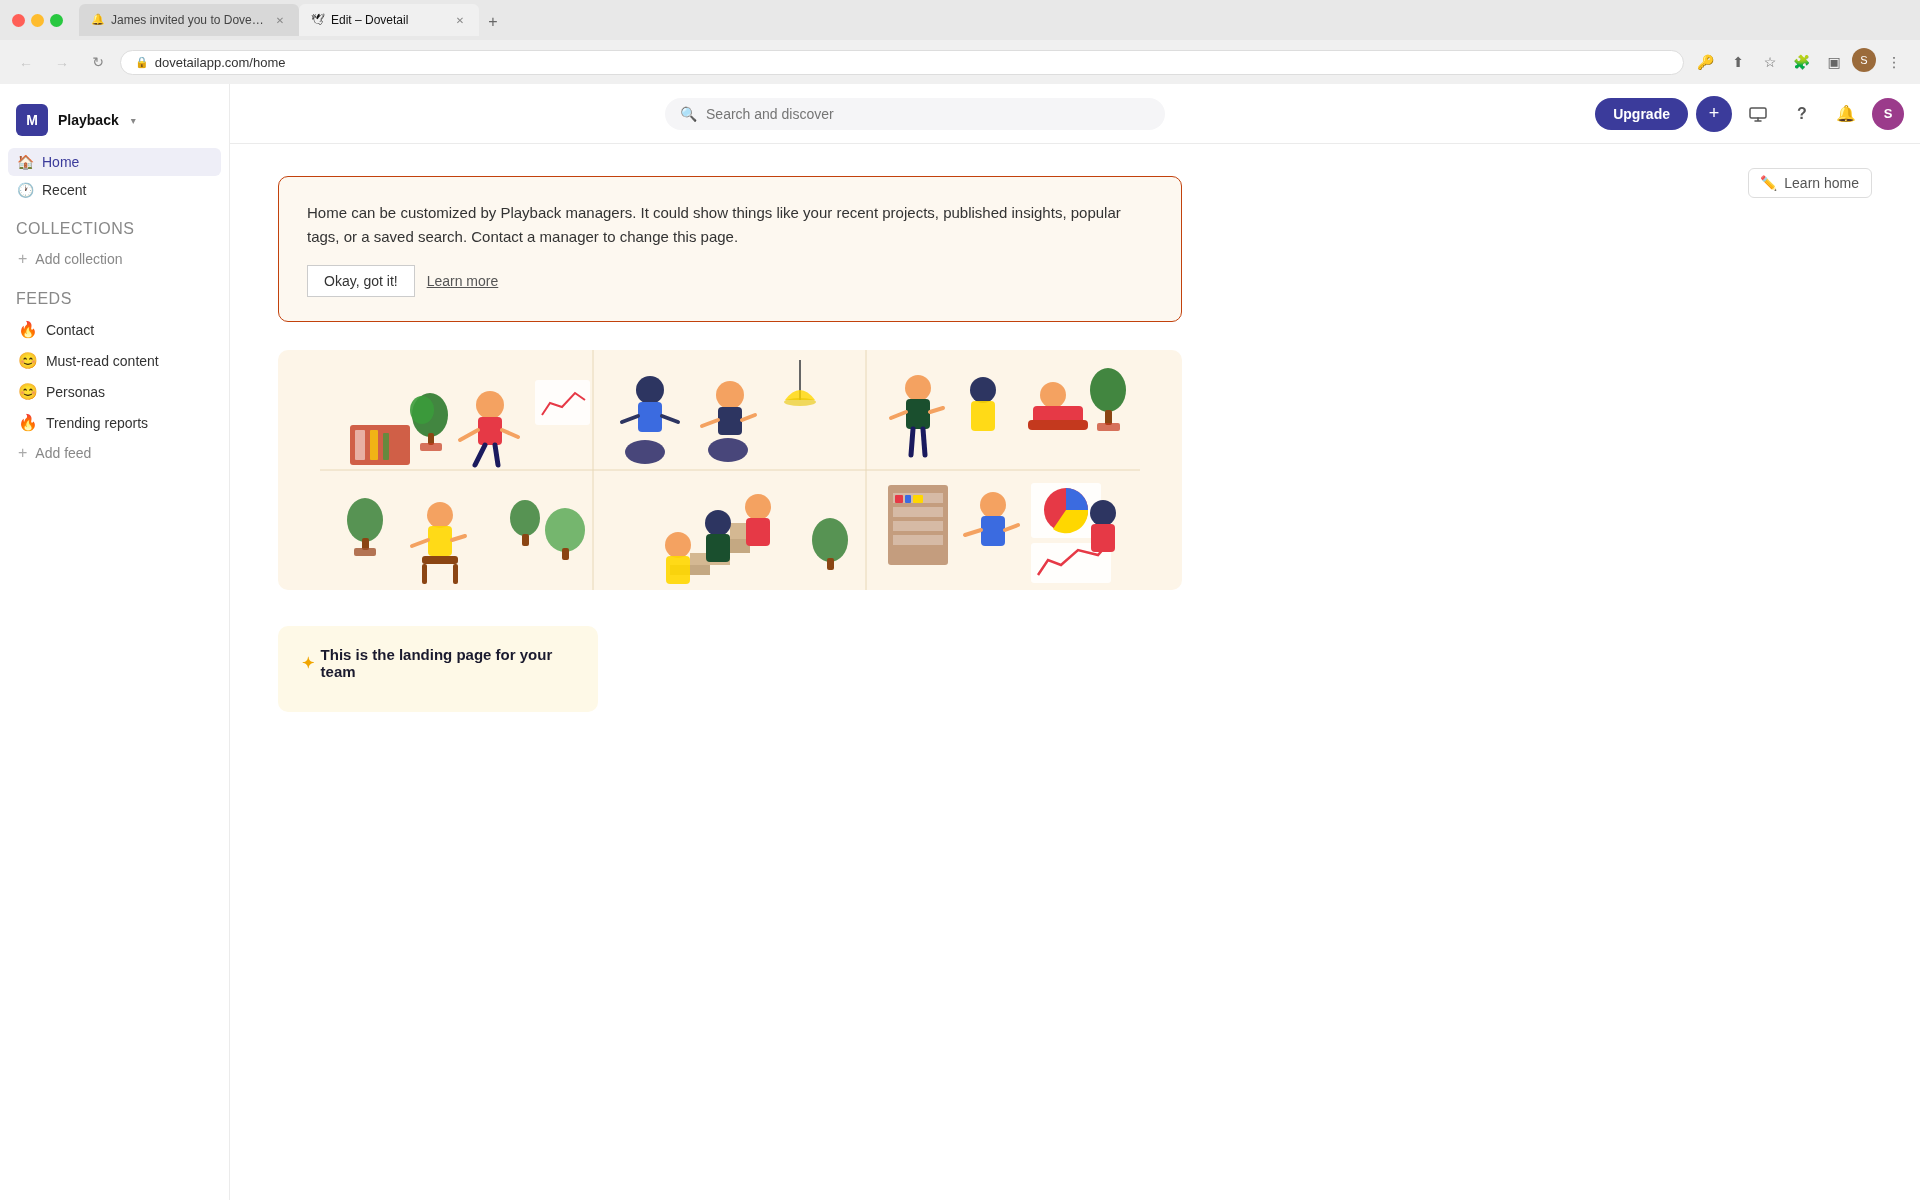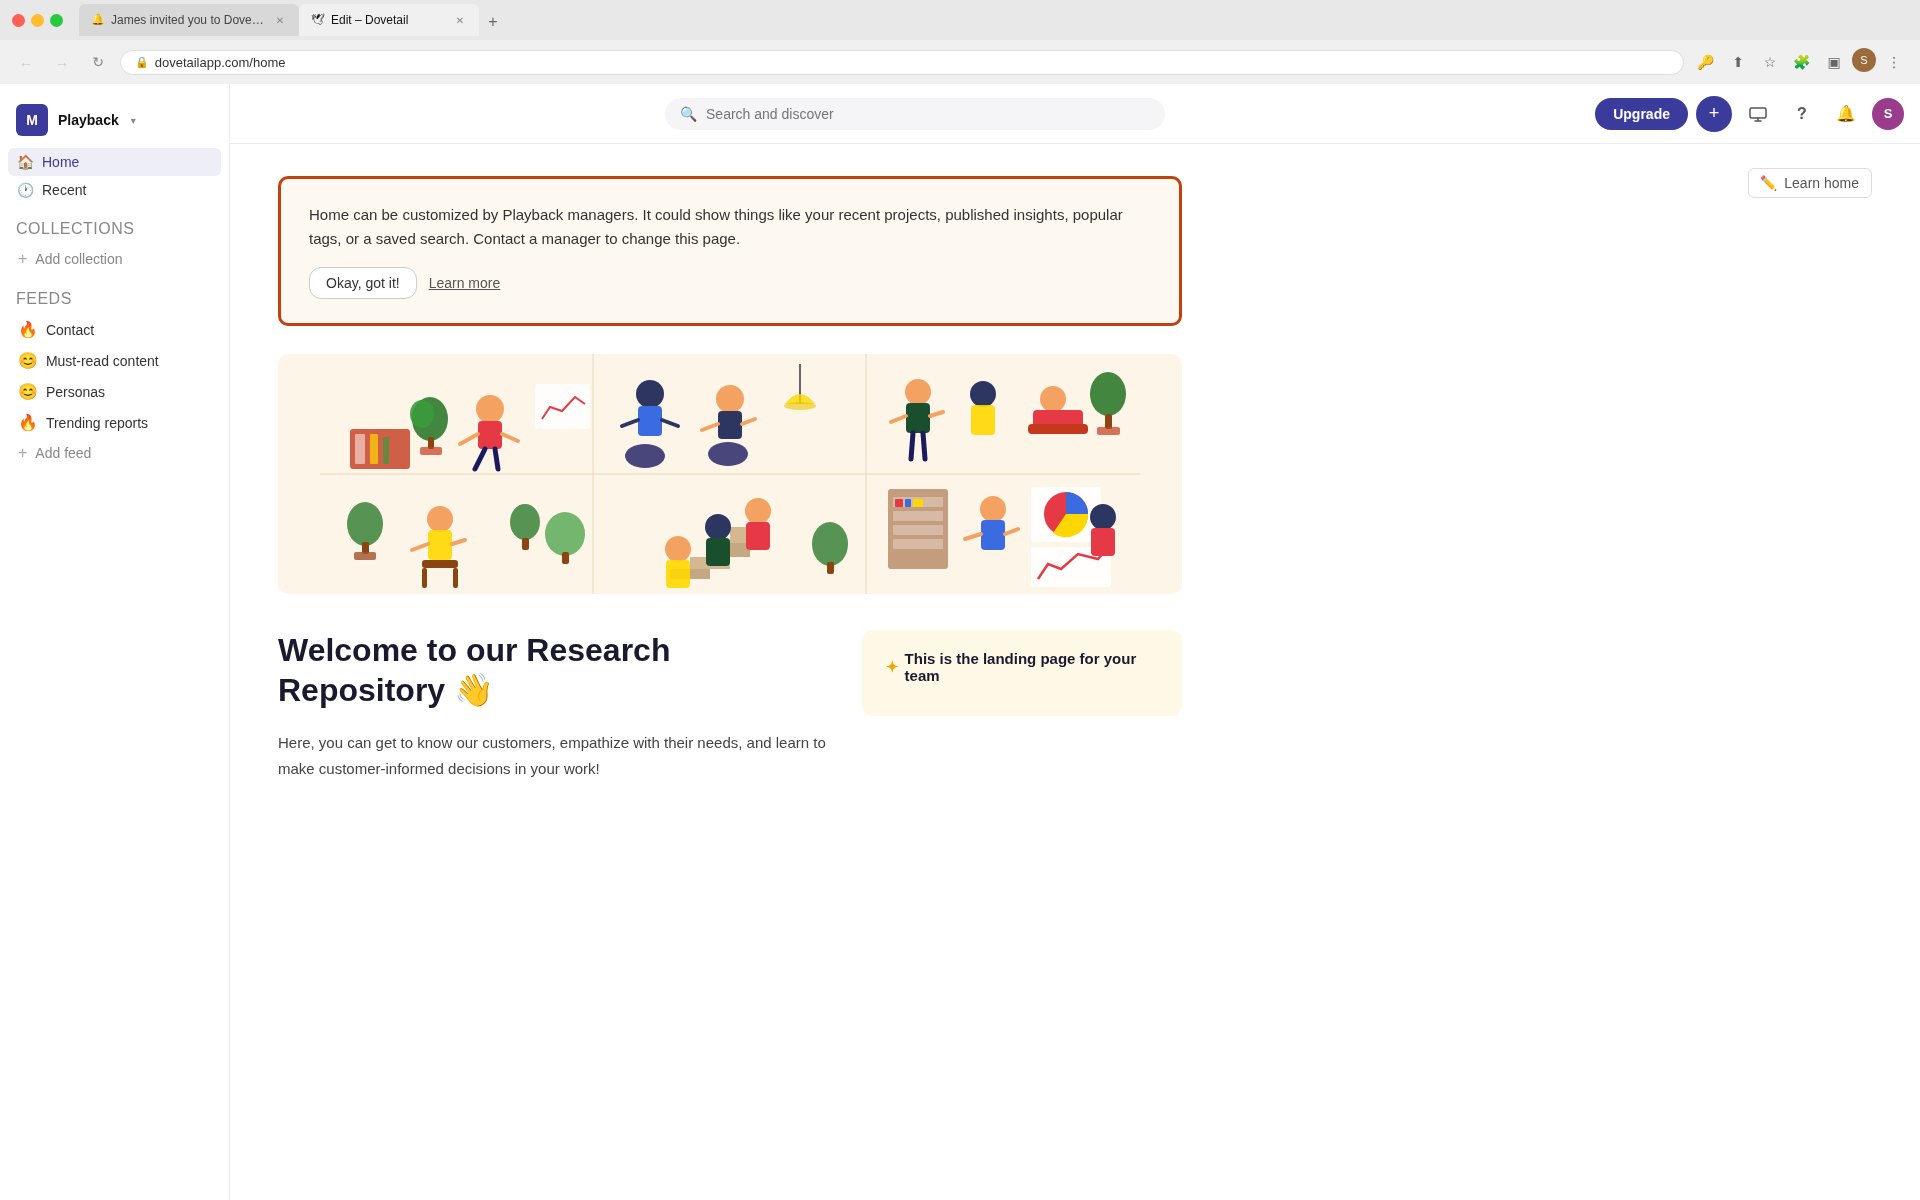--- a/index.html
+++ b/index.html
@@ -53,24 +53,24 @@
     .btn-circle { width: 36px; height: 36px; border-radius: 50%; border: none; background: #3b3b9b; color: white; font-size: 18px; cursor: pointer; display: flex; align-items: center; justify-content: center; }
     .btn-icon { width: 36px; height: 36px; border-radius: 50%; border: none; background: none; color: #555; font-size: 16px; cursor: pointer; display: flex; align-items: center; justify-content: center; }
     .user-avatar { width: 32px; height: 32px; border-radius: 50%; background: #9b3b8b; display: flex; align-items: center; justify-content: center; color: white; font-weight: 600; font-size: 13px; cursor: pointer; }
 
     
     .main-content { flex: 1; overflow-y: auto; background: #fff; position: relative; }
     .main-inner { padding: 24px 48px; max-width: 1000px; }
 
     .edit-home-btn { position: absolute; top: 24px; right: 48px; display: flex; align-items: center; gap: 6px; color: #555; font-size: 14px; cursor: pointer; padding: 6px 12px; border-radius: 6px; border: 1px solid #ddd; background: white; }
 
-    .info-banner { background: #fdf8f0; border: 3px solid #c2410c; border-radius: 10px; padding: 24px 28px; margin-bottom: 28px; margin-top: 8px; }
+    .info-banner { background: #fdf8f0; border: 1px solid #c2410c; border-radius: 10px; padding: 24px 28px; margin-bottom: 28px; margin-top: 8px; }
     .info-banner-text { font-size: 15px; color: #333; line-height: 1.6; margin-bottom: 16px; }
     .info-banner-actions { display: flex; gap: 12px; }
-    .btn-okay { background: white; border: 1px solid #ccc; border-radius: 12px; padding: 7px 16px; font-size: 14px; cursor: pointer; color: #333; }
+    .btn-okay { background: white; border: 1px solid #ccc; border-radius: 0; padding: 7px 16px; font-size: 14px; cursor: pointer; color: #333; }
     .btn-learn { background: none; border: none; font-size: 14px; color: #555; cursor: pointer; text-decoration: underline; text-align: right; }
 
     
     .illustration-banner { background: #fdf5e8; border-radius: 10px; overflow: hidden; margin-bottom: 36px; height: 240px; position: relative; display: flex; align-items: stretch; }
 
     
     .welcome-section { display: flex; gap: 32px; align-items: flex-start; }
     .welcome-left { flex: 1; }
     .welcome-title { font-size: 32px; font-weight: 800; color: #1a1a2e; line-height: 1.25; margin-bottom: 20px; }
     .welcome-desc { font-size: 15px; color: #444; line-height: 1.7; }
@@ -373,26 +373,20 @@
                 <rect x="148" y="68" width="80" height="40" rx="3" fill="white" opacity="0.85"></rect>
                 <polyline points="155,100 165,85 178,90 195,75 215,80 222,72" fill="none" stroke="#e63946" stroke-width="2.5"></polyline>
 
                 <ellipse cx="220" cy="38" rx="13" ry="13" fill="#2d3561"></ellipse>
                 <rect x="208" y="49" width="24" height="28" rx="4" fill="#e63946"></rect>
               </g>
             </svg>
           </div>
 
           <div class="welcome-section">
-            <div class="welcome-left">
-              <h1 class="welcome-title">
-                <span>Welcome to our Research Repository 👋</span>
-              </h1>
-              <p class="welcome-desc">Here, you can get to know our customers, empathize with their needs, and learn to make customer-informed decisions in your work!</p>
-            </div>
             <div class="welcome-right">
               <div class="welcome-right-title">
                 <span class="sparkle">✦</span>
                 <span>This is the landing page for your team</span>
               </div>
             </div>
           </div>
 
         </div>
       </div>

